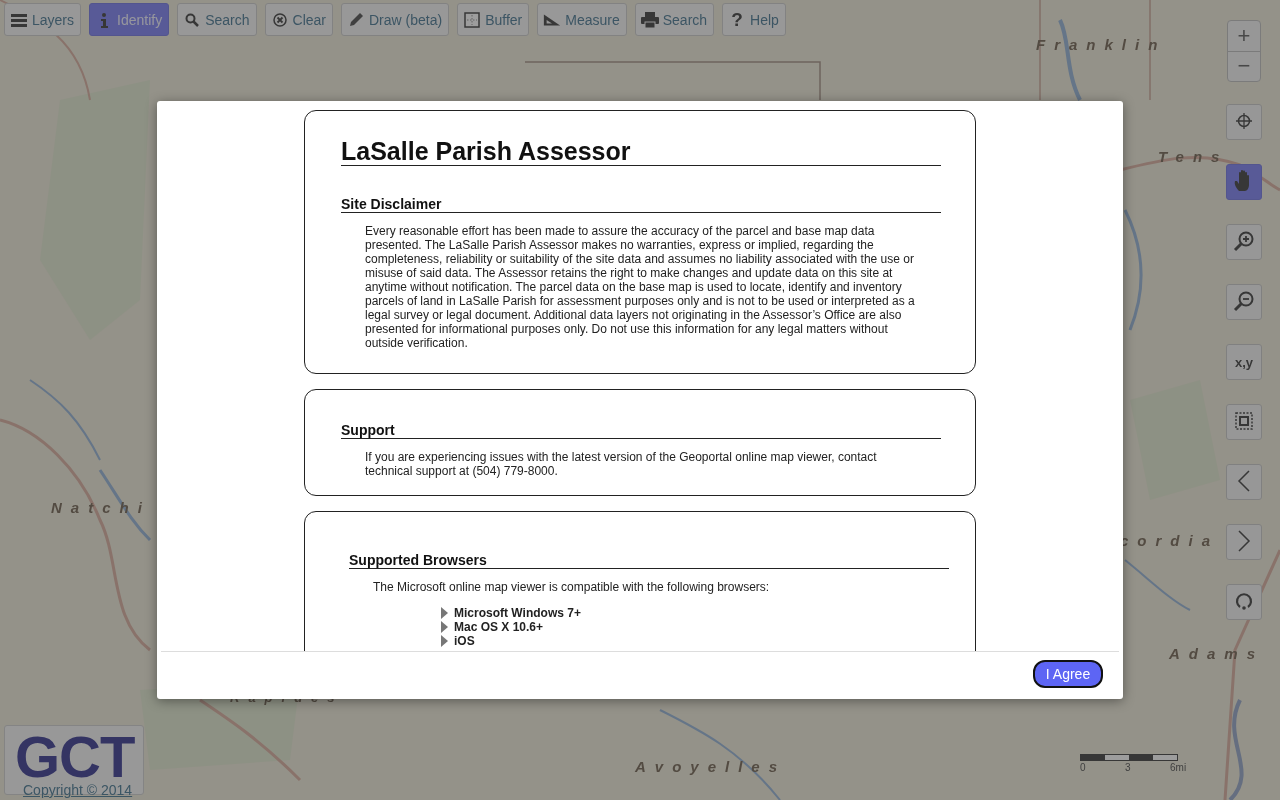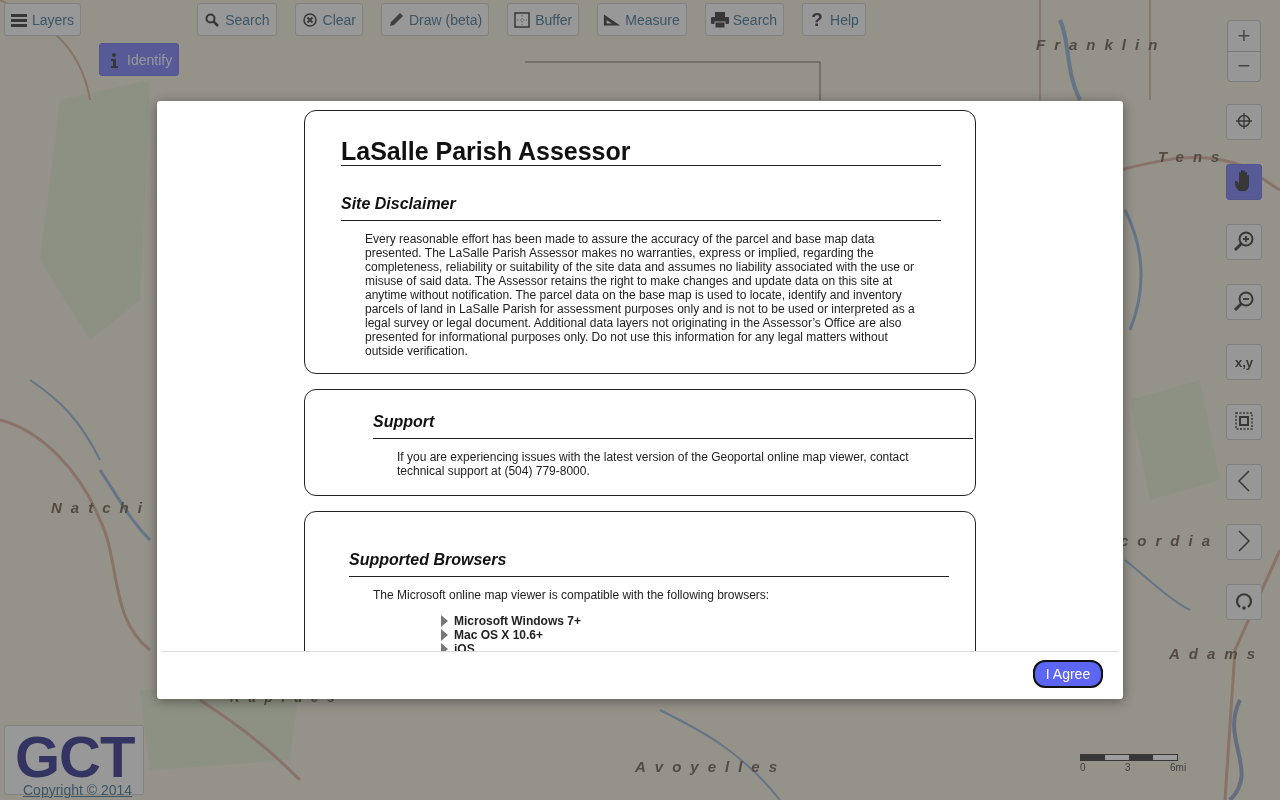--- a/index.html
+++ b/index.html
@@ -5,23 +5,23 @@
   * { box-sizing: border-box; margin: 0; padding: 0; }
   html, body { width: 1280px; height: 800px; overflow: hidden; }
   body { font-family: "Liberation Sans", sans-serif; position: relative; background: #e8e4d4; }
 
   
   .map { position: absolute; inset: 0; background: #ece8d6; overflow: hidden; }
   .map svg.basemap { position: absolute; left: 0; top: 0; }
   .map-label { position: absolute; font-style: italic; font-weight: bold; color: #6a5a48; font-size: 15px; letter-spacing: 9px; }
 
   
-  .toolbar { position: absolute; left: 4px; top: 3px; display: flex; gap: 18px; z-index: 2; }
+  .toolbar { position: absolute; left: 4px; top: 3px; display: flex; gap: 8px; z-index: 2; }
   .tool-btn { height: 33px; display: flex; align-items: center; gap: 4px; padding: 0 6px 0 5px; background: #f4f4f4; border: 1px solid #c8c8c8; border-radius: 3px; color: #3d6f8c; font-size: 14px; cursor: pointer; }
-  .tool-btn.active { background: #7479f2; color: #f0f0ff; border-color: #6a6fe0; margin-top: 40px; }
+  .tool-btn.active { background: #7479f2; color: #f0f0ff; border-color: #6a6fe0; }
   .tool-btn .ico { width: 18px; height: 18px; display: inline-flex; align-items: center; justify-content: center; color: #333; }
   .tool-btn.active .ico { color: #333; }
 
   
   .zoom-ctrl { position: absolute; left: 1227px; top: 20px; width: 34px; height: 62px; background: #f2f2f2; border: 1px solid #bbb; border-radius: 4px; z-index: 2; display: flex; flex-direction: column; }
   .zoom-ctrl div { flex: 1; display: flex; align-items: center; justify-content: center; font-size: 22px; color: #555; cursor: pointer; }
   .zoom-ctrl div:first-child { border-bottom: 1px solid #bbb; }
   .side-tools { position: absolute; left: 1226px; top: 104px; display: flex; flex-direction: column; gap: 24px; z-index: 2; }
   .side-btn { width: 36px; height: 36px; background: #f2f2f2; border: 1px solid #c4c4c4; border-radius: 3px; display: flex; align-items: center; justify-content: center; color: #333; font-size: 13px; font-weight: bold; cursor: pointer; }
   .side-btn.active { background: #7479f2; border-color: #6a6fe0; }
@@ -37,21 +37,21 @@
   .scale-labels { position: relative; height: 12px; font-size: 10px; color: #444; }
   .scale-labels span { position: absolute; top: 1px; }
 
   
   .overlay { position: absolute; inset: 0; background: rgba(60,60,60,0.5); z-index: 5; }
   .modal { position: absolute; left: 157px; top: 101px; width: 966px; height: 598px; background: #fff; border-radius: 3px; z-index: 6; box-shadow: 0 2px 12px rgba(0,0,0,0.4); }
   .modal-body { position: absolute; left: 0; top: 0; right: 0; height: 550px; overflow: hidden; }
   .card { position: absolute; left: 147px; width: 672px; border: 1px solid #222; border-radius: 12px; background: #fff; }
   .card-inner { position: absolute; left: 36px; width: 600px; }
   .title { font-size: 25px; font-weight: bold; color: #111; border-bottom: 1px solid #222; padding-bottom: 0px; line-height: 28px; }
-  .section-h { font-size: 16px; font-weight: bold; color: #111; border-bottom: 1px solid #222; line-height: 16px; padding-bottom: 8px; font-style: italic; }
+  .section-h { font-size: 14px; font-weight: bold; color: #111; border-bottom: 1px solid #222; line-height: 16px; padding-bottom: 0px; }
   .para { font-size: 12px; color: #222; line-height: 14px; margin-left: 24px; margin-right: 20px; }
   .browser-list { list-style: none; margin-left: 92px; }
   .browser-list li { font-size: 12px; font-weight: bold; color: #222; line-height: 14px; display: flex; align-items: center; gap: 6px; }
   .tri { width: 0; height: 0; border-top: 6px solid transparent; border-bottom: 6px solid transparent; border-left: 7px solid #777; }
   .modal-footer { position: absolute; left: 4px; right: 4px; top: 550px; border-top: 1px solid #ddd; height: 48px; }
   .agree-btn { position: absolute; right: 16px; top: 8px; width: 70px; height: 28px; background: #5d65f4; border: 2px solid #111; border-radius: 12px; color: #fff; font-size: 14px; display: flex; align-items: center; justify-content: center; cursor: pointer; }
 </style>
 </head>
 <body>
 
@@ -270,21 +270,21 @@
 
     <div class="card" style="top:9px;height:264px;">
       <div class="card-inner" style="top:26px;">
         <div class="title">LaSalle Parish Assessor</div>
         <div class="section-h" style="margin-top:30px;">Site Disclaimer</div>
         <div class="para" style="margin-top:11px;">Every reasonable effort has been made to assure the accuracy of the parcel and base map data presented. The LaSalle Parish Assessor makes no warranties, express or implied, regarding the completeness, reliability or suitability of the site data and assumes no liability associated with the use or misuse of said data. The Assessor retains the right to make changes and update data on this site at anytime without notification. The parcel data on the base map is used to locate, identify and inventory parcels of land in LaSalle Parish for assessment purposes only and is not to be used or interpreted as a legal survey or legal document. Additional data layers not originating in the Assessor’s Office are also presented for informational purposes only. Do not use this information for any legal matters without outside verification.</div>
       </div>
     </div>
 
     <div class="card" style="top:288px;height:107px;">
-      <div class="card-inner" style="top:24px;margin-left:32px;">
+      <div class="card-inner" style="top:32px;">
         <div class="section-h">Support</div>
         <div class="para" style="margin-top:11px;">If you are experiencing issues with the latest version of the Geoportal online map viewer, contact technical support at (504) 779-8000.</div>
       </div>
     </div>
 
     <div class="card" style="top:410px;height:200px;">
       <div class="card-inner" style="top:40px;margin-left:8px;">
         <div class="section-h">Supported Browsers</div>
         <div class="para" style="margin-top:11px;">The Microsoft online map viewer is compatible with the following browsers:</div>
         <ul class="browser-list" style="margin-top:12px;">

